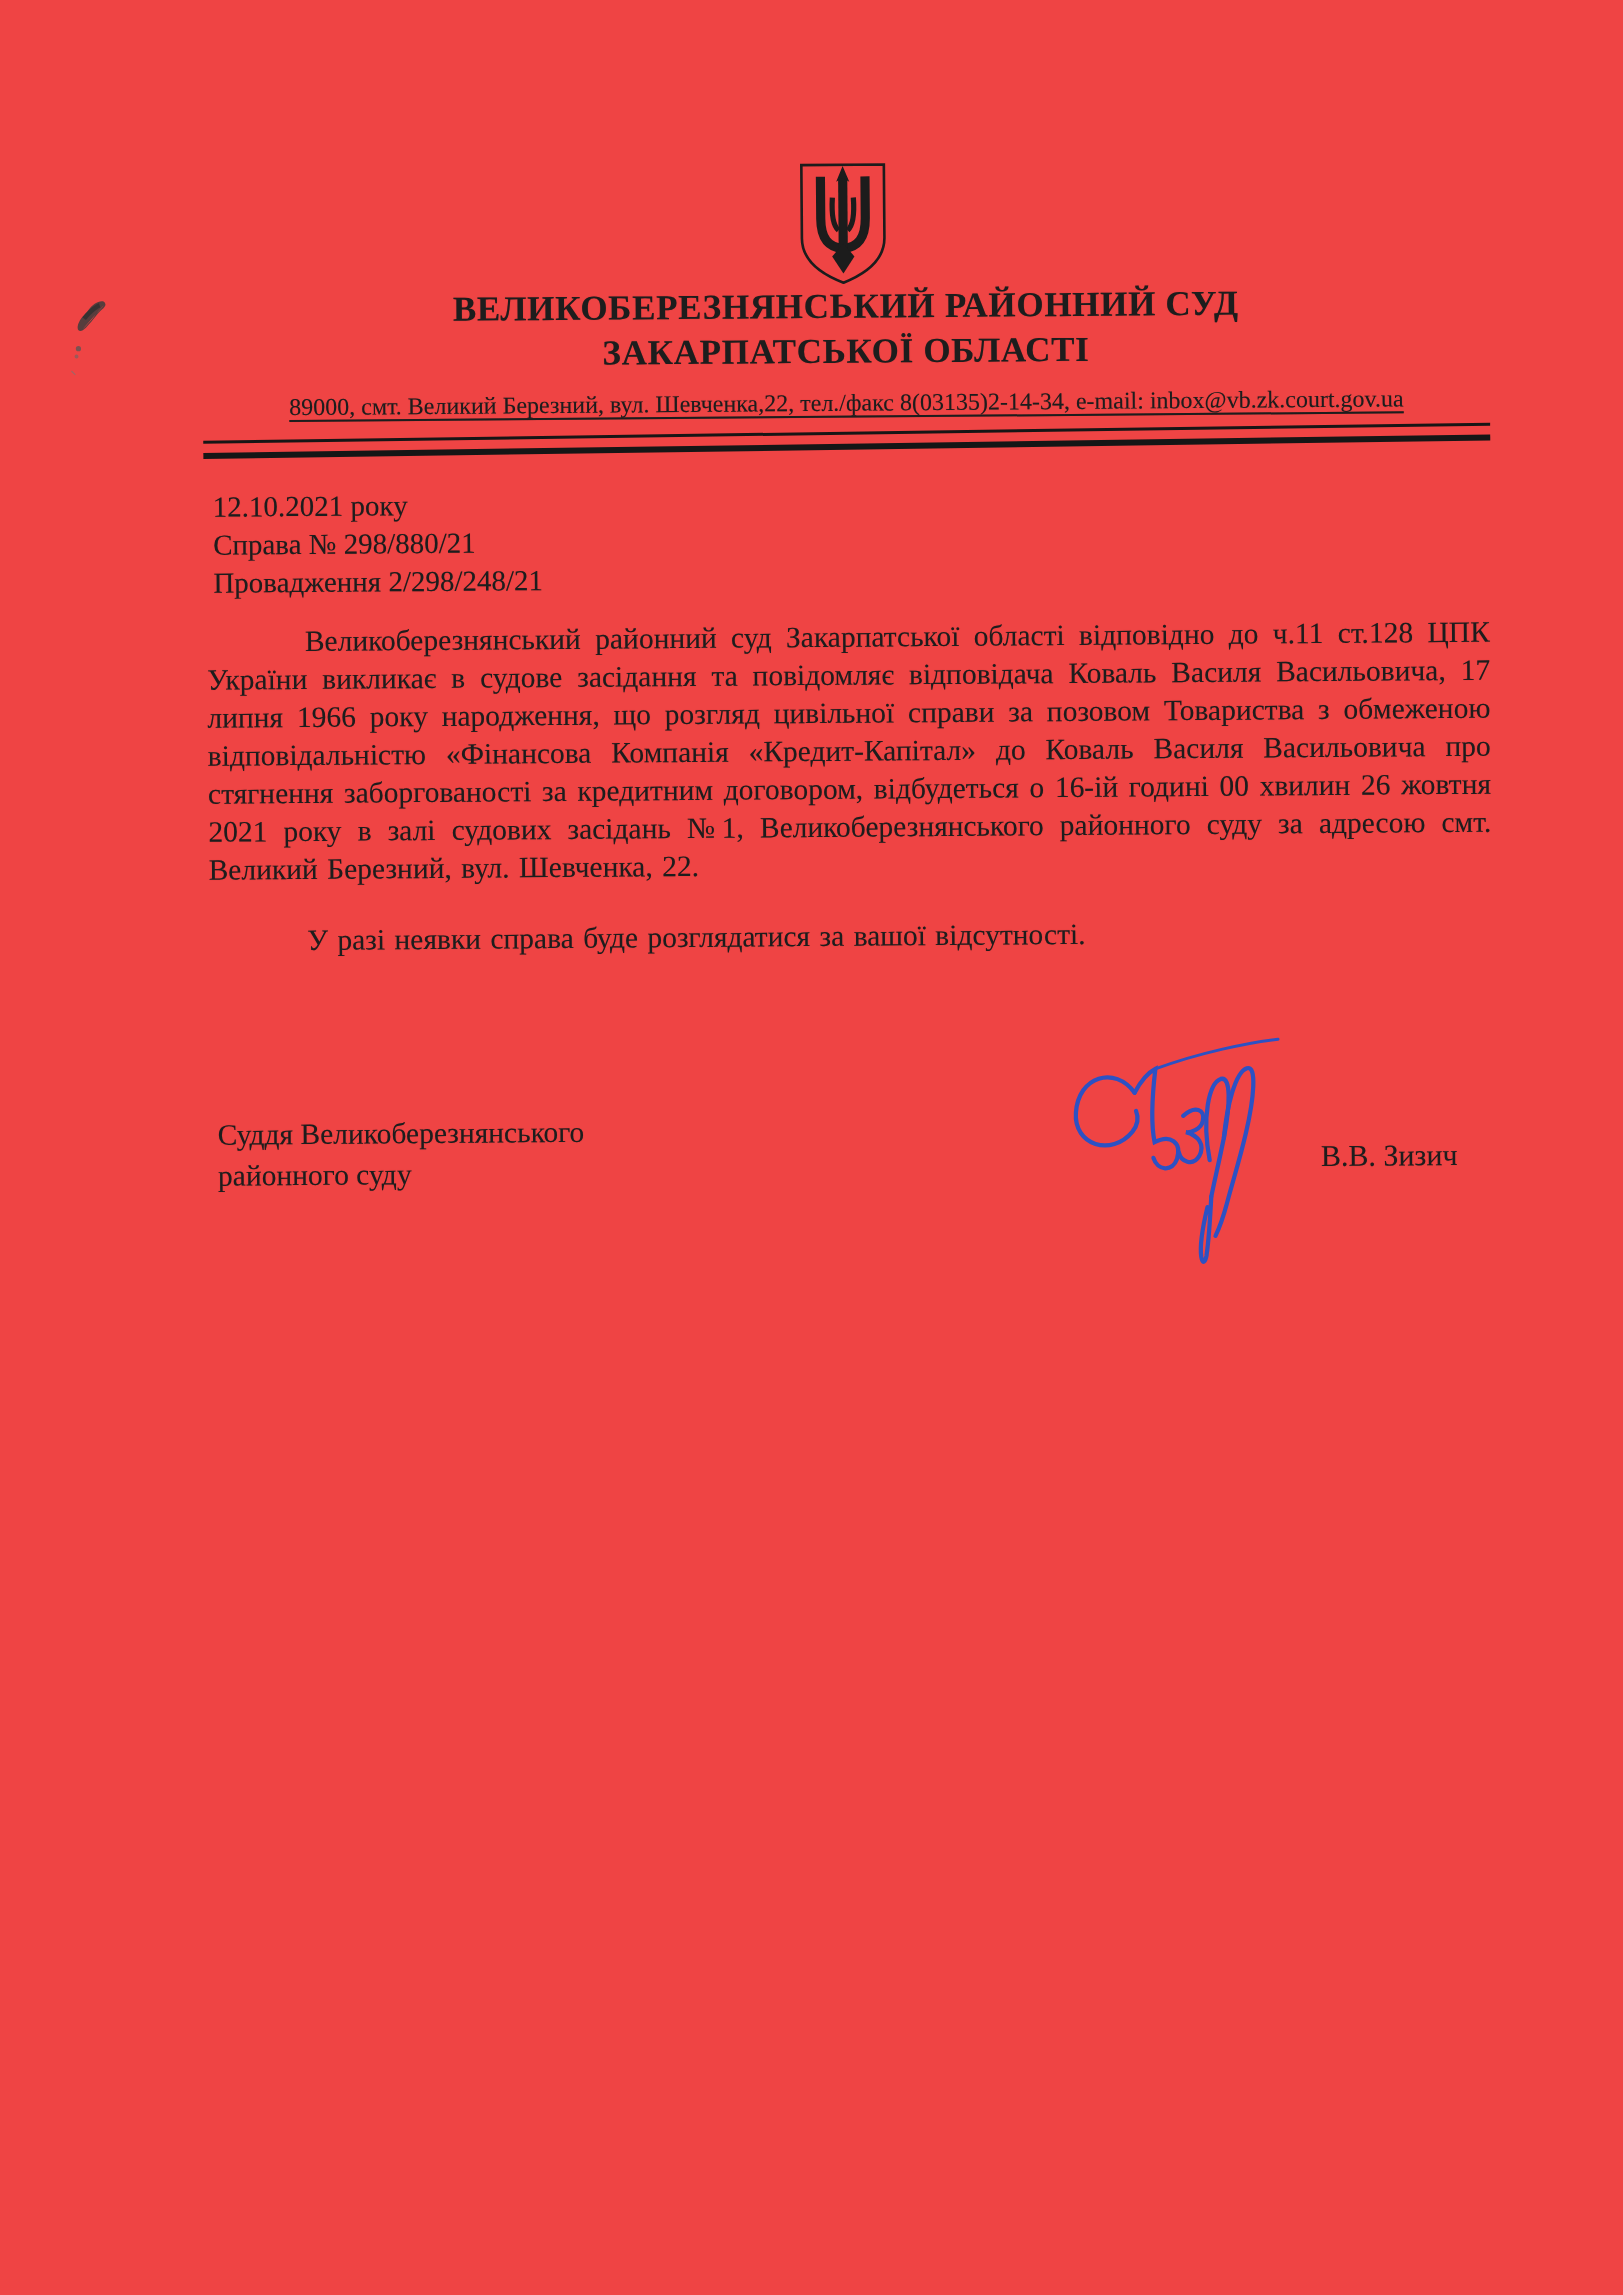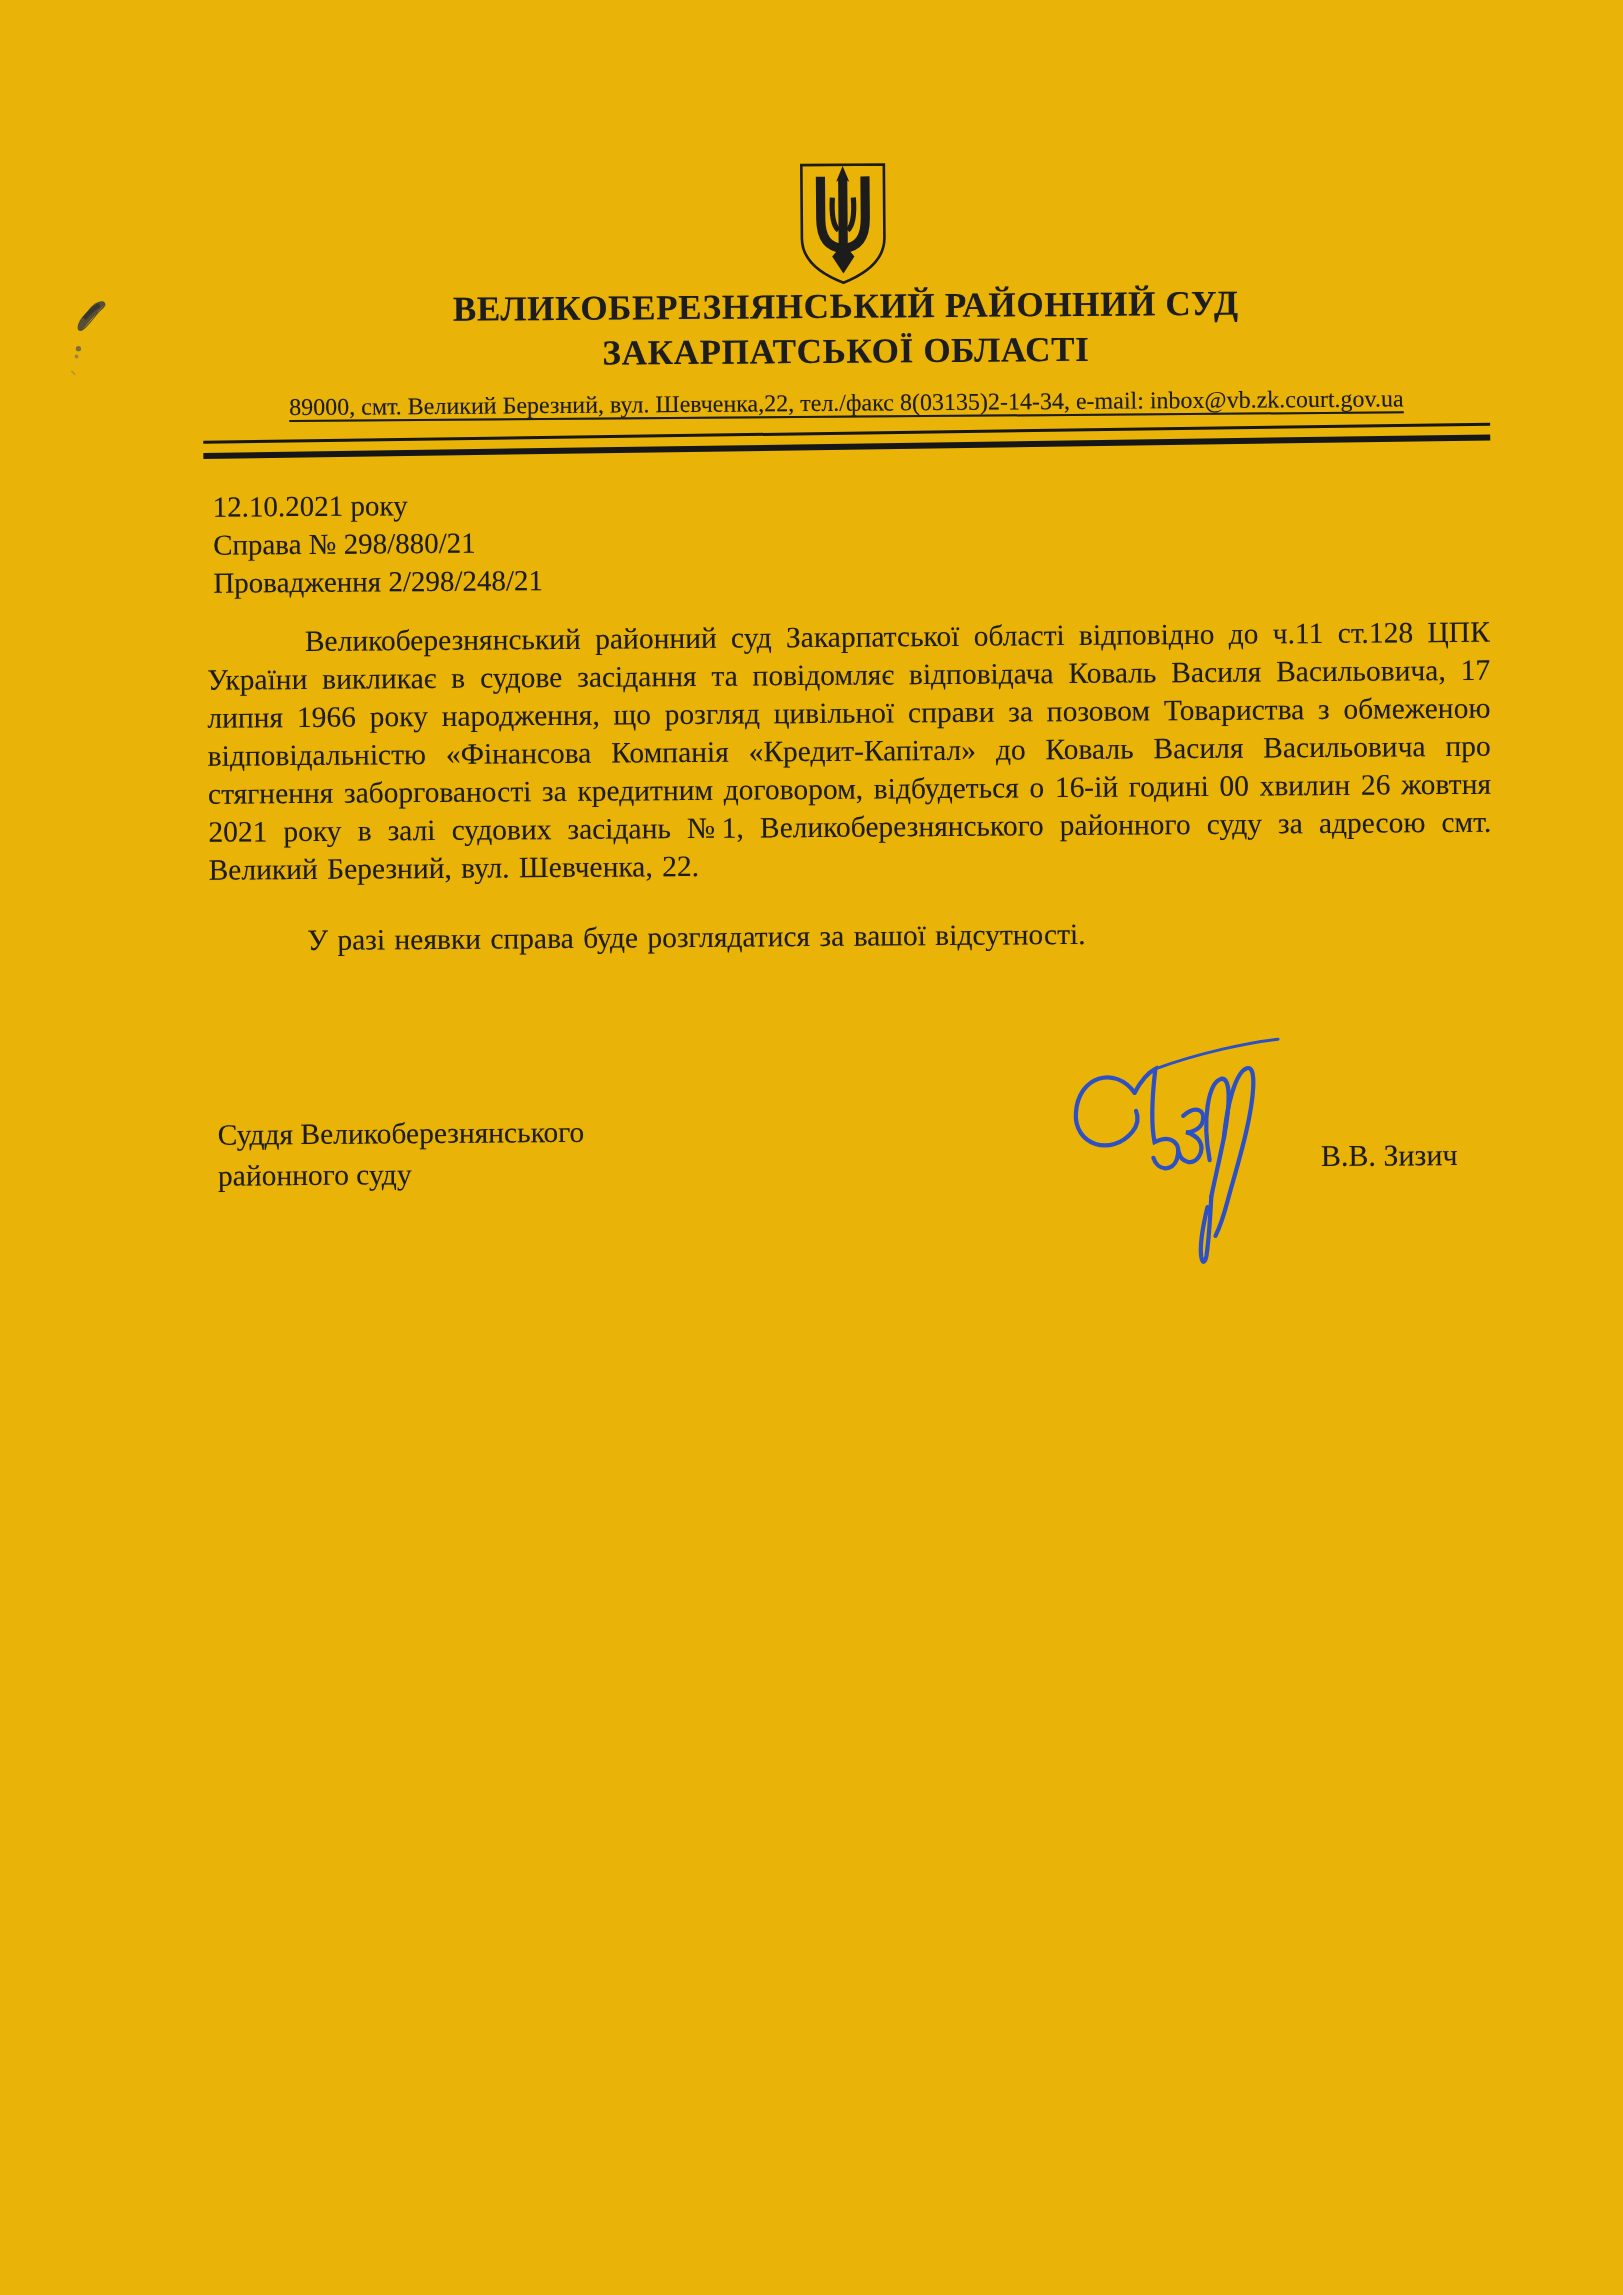--- a/index.html
+++ b/index.html
@@ -1,19 +1,19 @@
 <!DOCTYPE html>
 <html lang="uk" style="font-size:10.5px"><head>
 <meta charset="utf-8">
 <style>
   html,body{margin:0;padding:0;background:#f4f4f2;}
   .page{
     position:relative;
     width:1623px;height:2295px;
-    background:#eab308;
+    background:#ef4444;
     overflow:hidden;
     font-family:"Liberation Serif","DejaVu Serif",serif;
     color:#1d1d1d;
   }
   
   .content{
     position:absolute;inset:0;
     transform:rotate(-0.45deg);
     transform-origin:50% 40%;
     text-shadow:0 0 0.7px rgba(25,25,25,.38);

